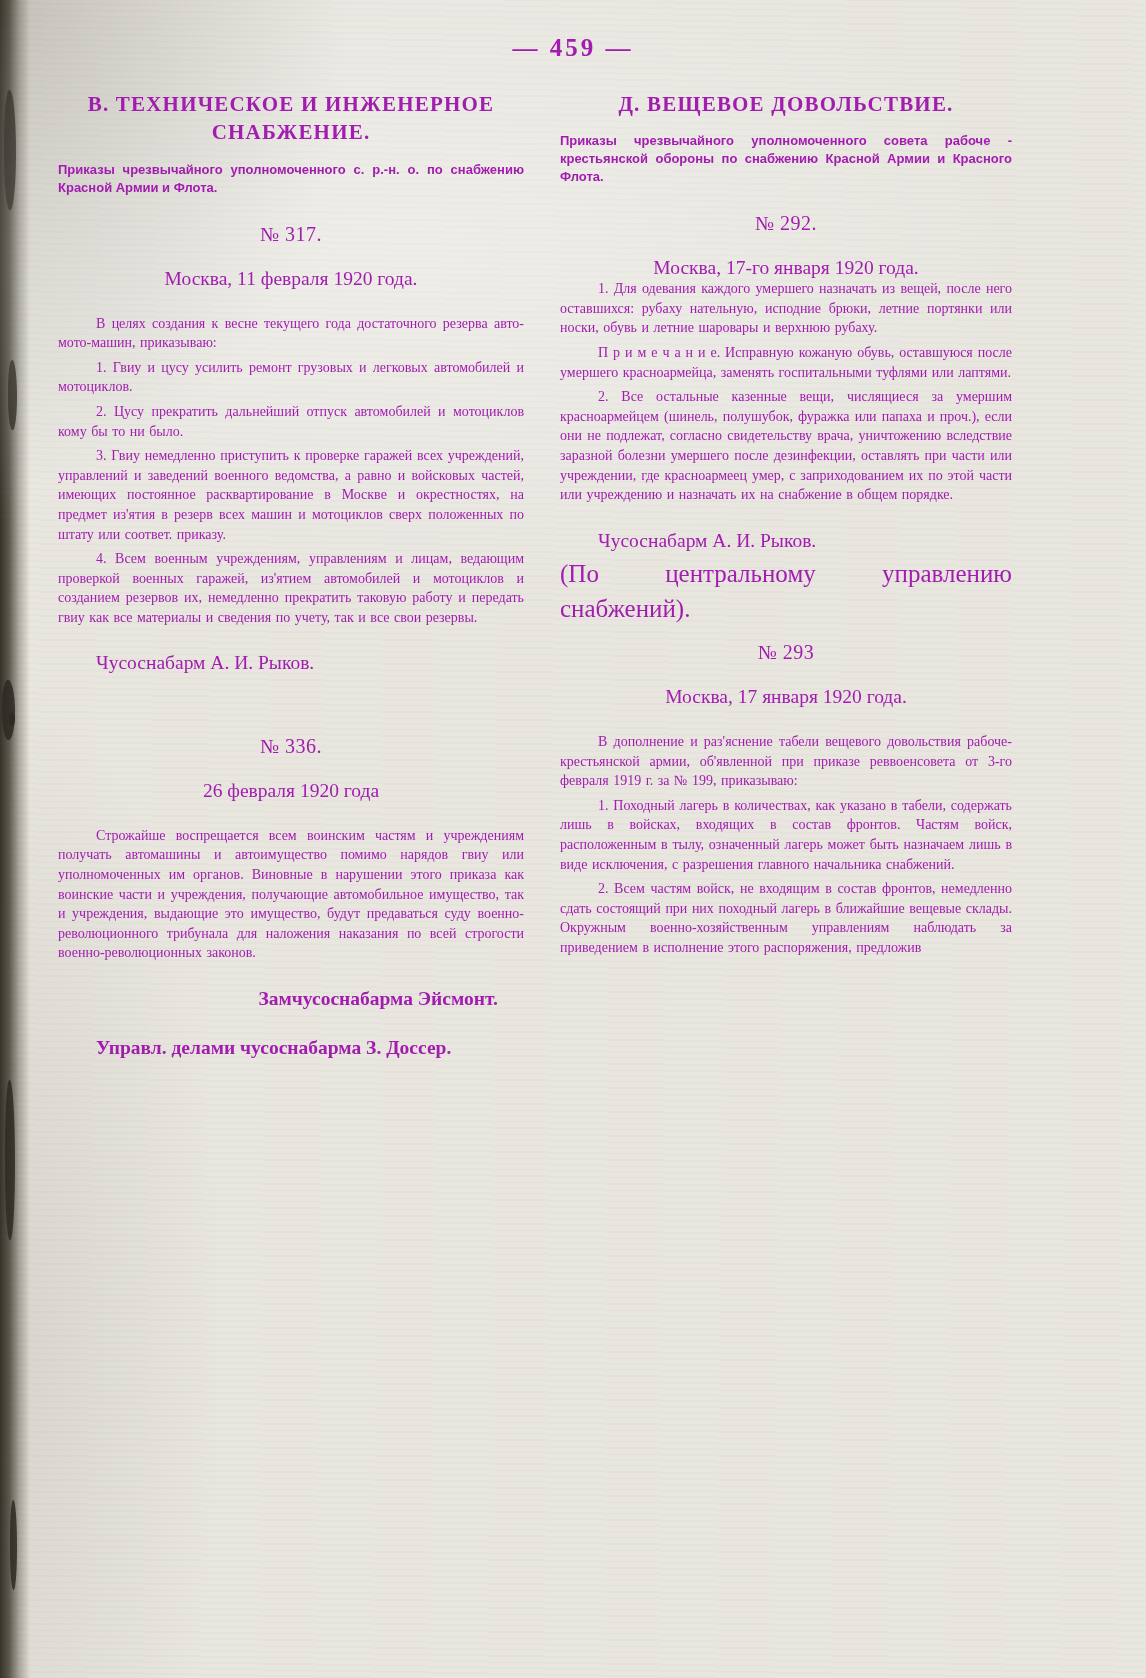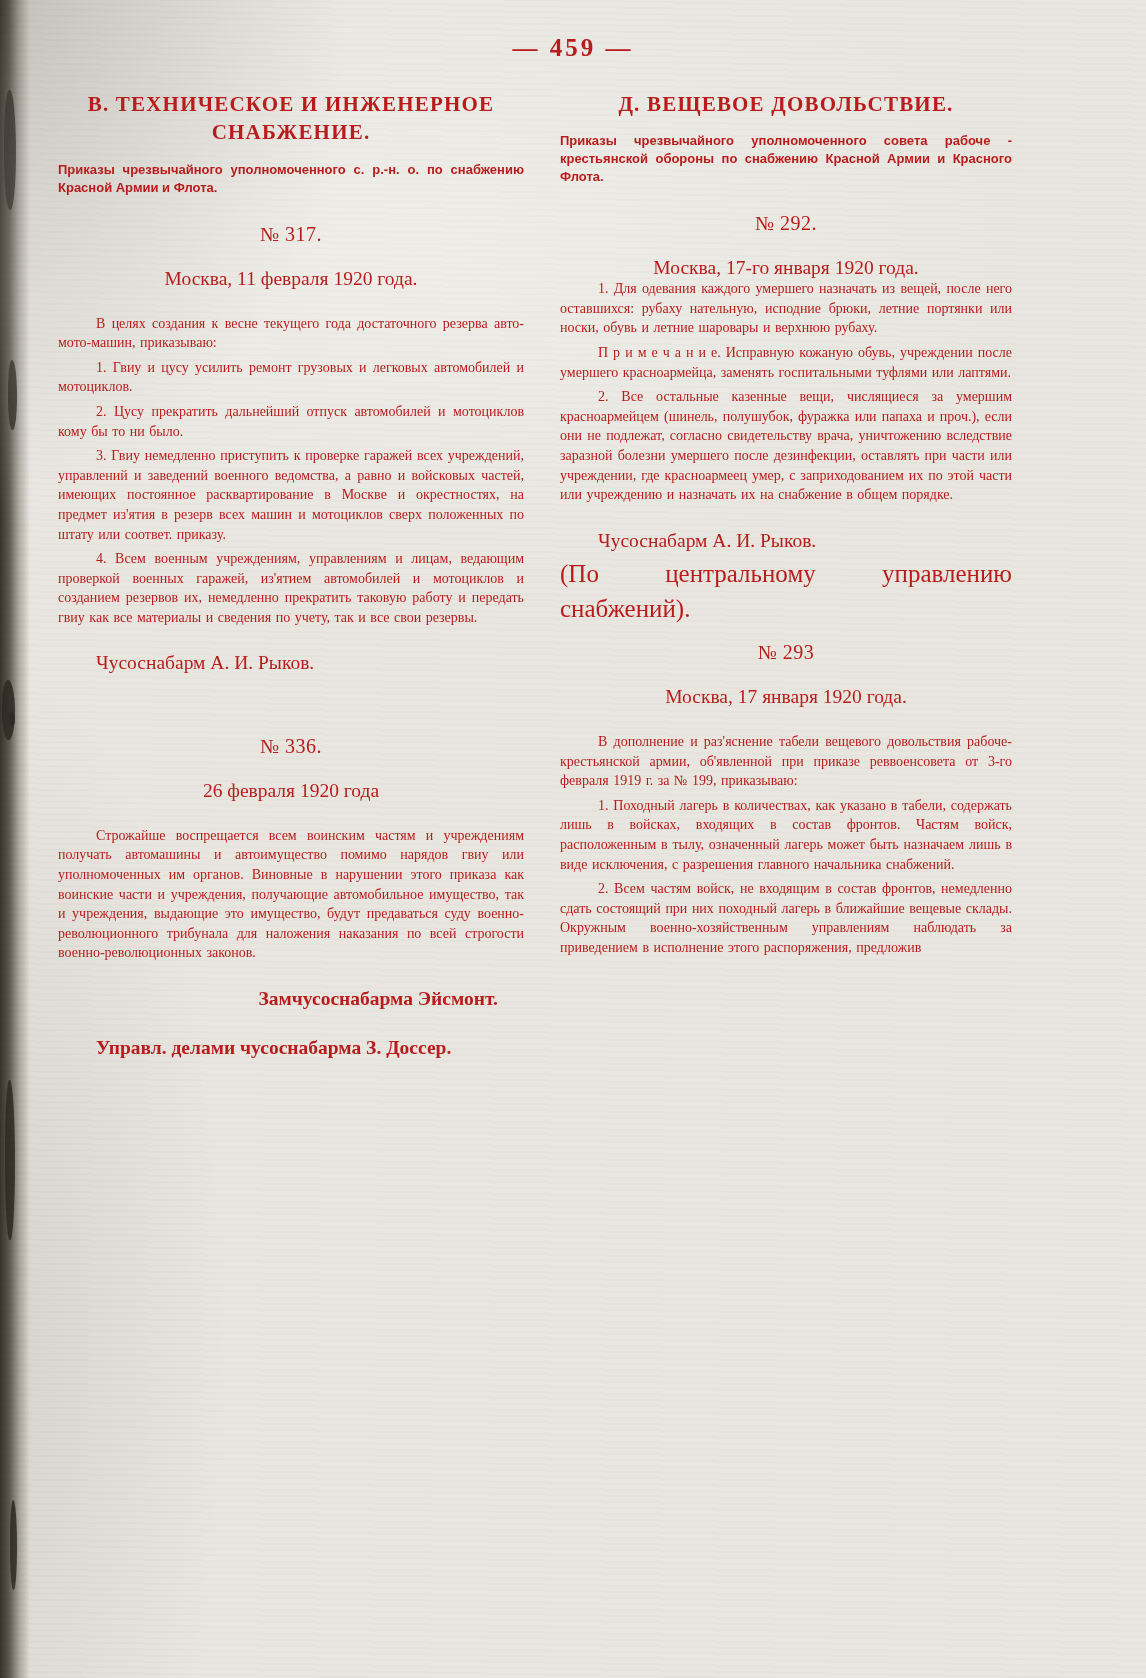--- a/index.html
+++ b/index.html
@@ -4,21 +4,21 @@
 <style>
   html, body {
     margin: 0; padding: 0;
     background: #cfccc3;
   }
   .scan {
     position: relative;
     width: 1146px; height: 1678px;
     background: #e8e6df;
     font-family: "Liberation Serif", "DejaVu Serif", serif;
-    color: #b91c1c;
+    color: #a21caf;
     overflow: hidden;
   }
   
   .scan::before {
     content: "";
     position: absolute; inset: 0;
     background:
       radial-gradient(ellipse 900px 500px at 35% 15%, rgba(255,255,255,0.30), transparent 70%),
       radial-gradient(ellipse 500px 700px at 0% 0%, rgba(60,55,45,0.22), transparent 70%),
       radial-gradient(ellipse 300px 900px at 0% 80%, rgba(60,55,45,0.10), transparent 75%),
@@ -163,21 +163,21 @@
   </div>
 
   <div class="col col-right">
     <h2 class="sec">Д. ВЕЩЕВОЕ ДОВОЛЬСТВИЕ.</h2>
     <div class="subhead">Приказы чрезвычайного уполномоченного совета рабоче - крестьянской обороны по снабжению Красной Армии и Красного Флота.</div>
 
     <div class="orderno">№ 292.</div>
     <div class="orderdate">Москва, 17-го января 1920 года.</div>
 
     <p class="para">1. Для одевания каждого умершего назначать из вещей, после него оставшихся: рубаху нательную, исподние брюки, летние портянки или носки, обувь и летние шаровары и верхнюю рубаху.</p>
-    <p class="para">П р и м е ч а н и е.  Исправную кожаную обувь, учреждении после умершего красноармейца, заменять госпитальными туфлями или лаптями.</p>
+    <p class="para">П р и м е ч а н и е.  Исправную кожаную обувь, оставшуюся после умершего красноармейца, заменять госпитальными туфлями или лаптями.</p>
     <p class="para">2. Все остальные казенные вещи, числящиеся за умершим красноармейцем (шинель, полушубок, фуражка или папаха и проч.), если они не подлежат, согласно свидетельству врача, уничтожению вследствие заразной болезни умершего после дезинфекции, оставлять при части или учреждении, где красноармеец умер, с заприходованием их по этой части или учреждению и назначать их на снабжение в общем порядке.</p>
 
     <p class="sig">Чусоснабарм А. И. Рыков.</p>
     <p class="note-line">(По центральному управлению снабжений).</p>
 
     <div class="orderno gap-md">№ 293</div>
     <div class="orderdate">Москва, 17 января 1920 года.</div>
 
     <p class="para first">В дополнение и раз'яснение табели вещевого довольствия рабоче-крестьянской армии, об'явленной при приказе реввоенсовета от 3-го февраля 1919 г. за № 199, приказываю:</p>
     <p class="para">1. Походный лагерь в количествах, как указано в табели, содержать лишь в войсках, входящих в состав фронтов. Частям войск, расположенным в тылу, означенный лагерь может быть назначаем лишь в виде исключения, с разрешения главного начальника снабжений.</p>

